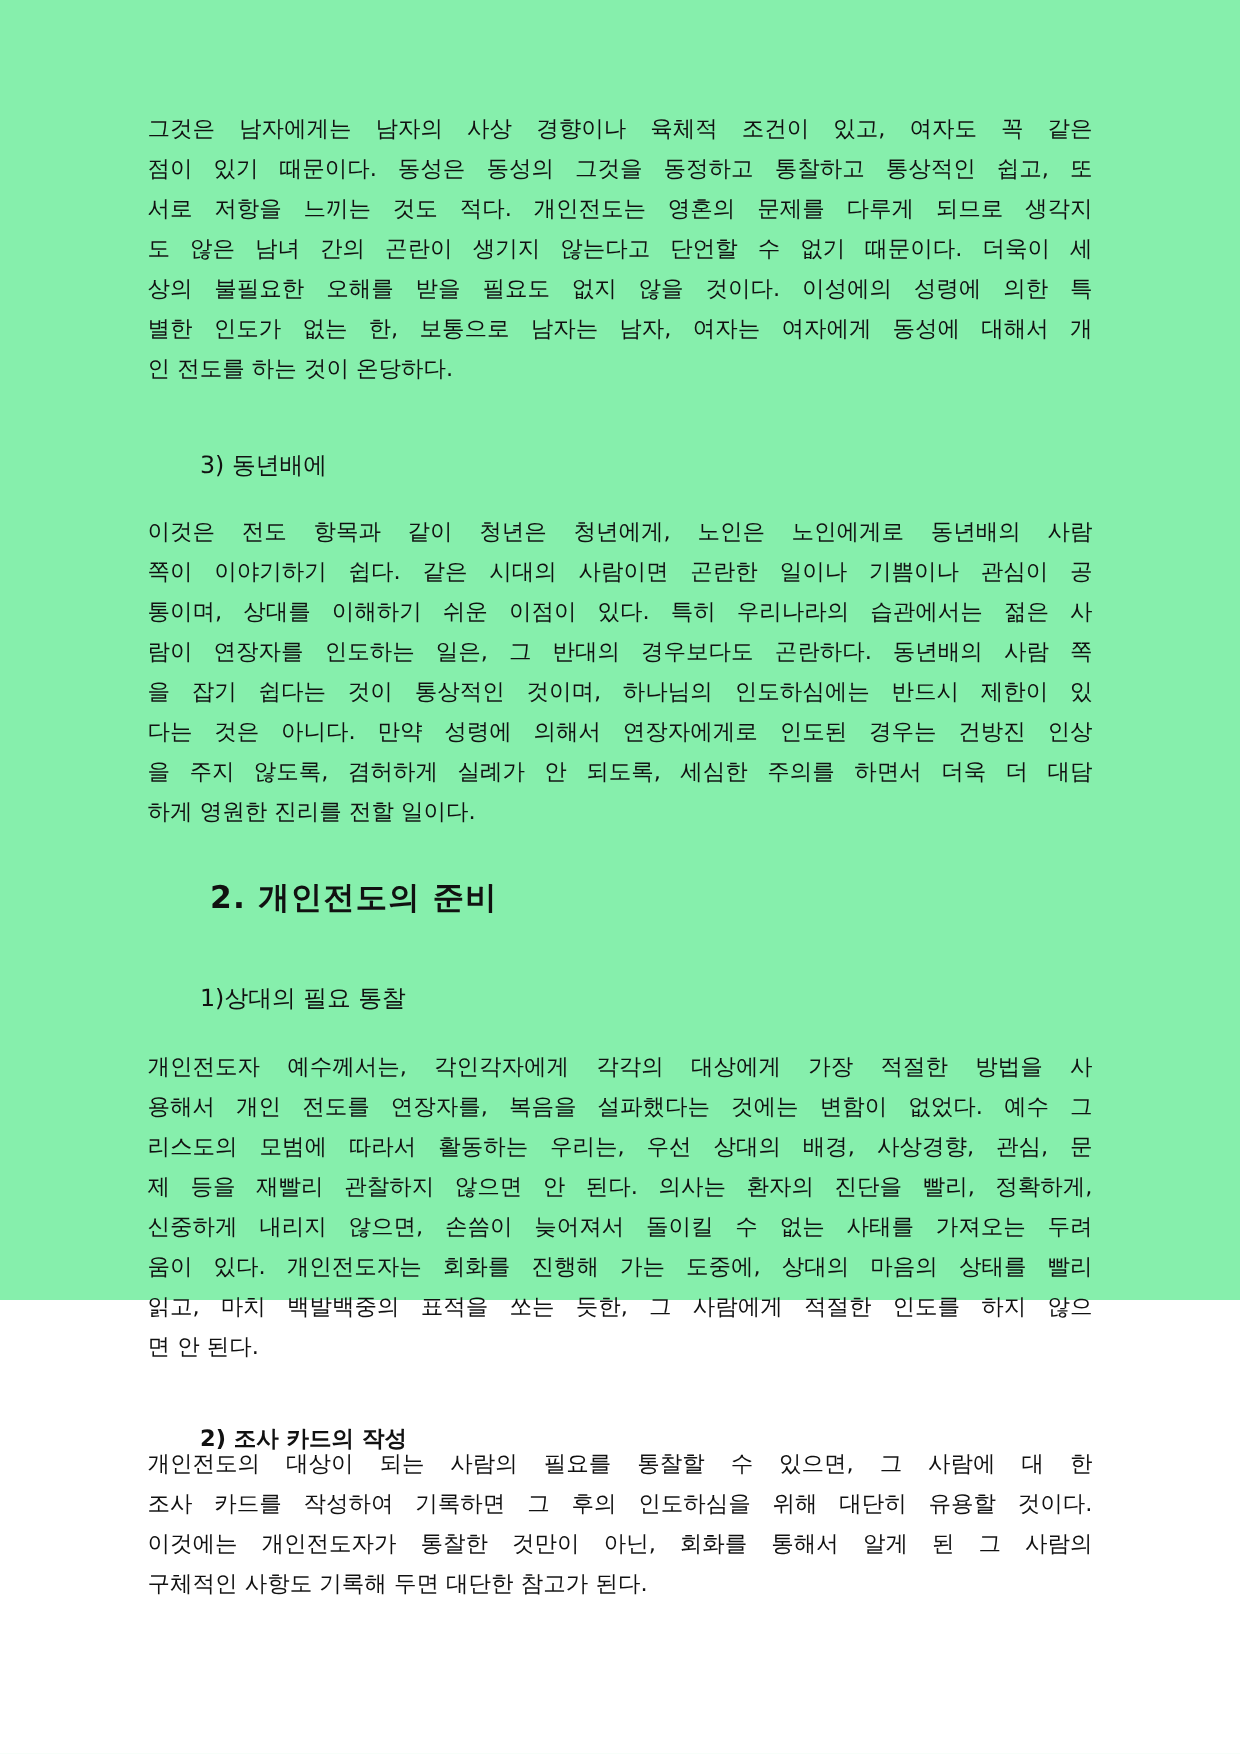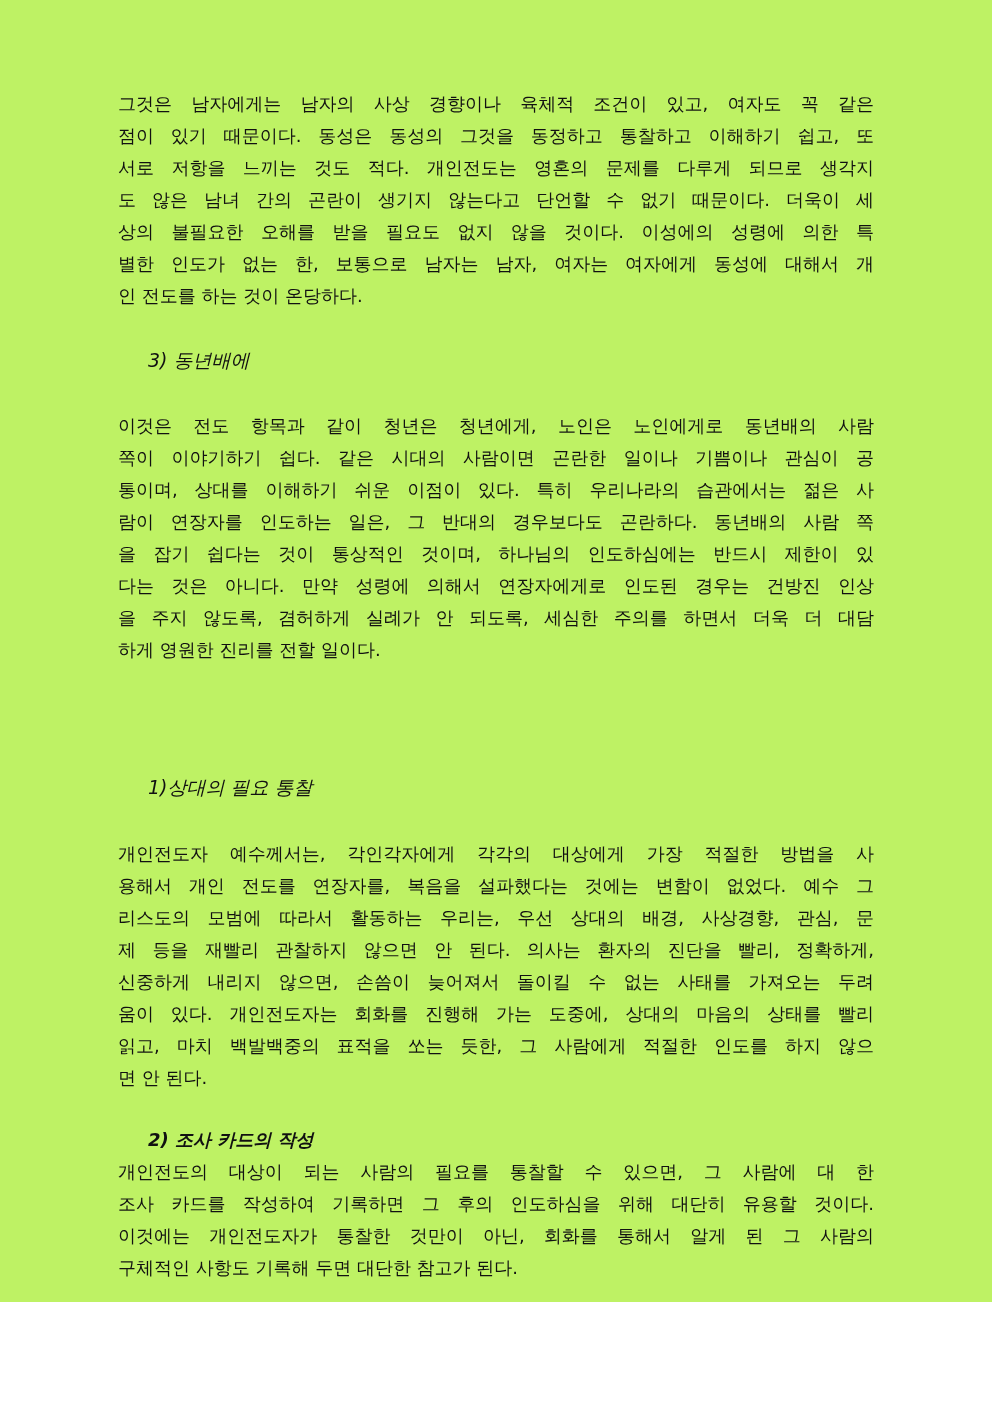--- a/index.html
+++ b/index.html
@@ -13,22 +13,22 @@
       position: relative;
       overflow: hidden;
       font-family: "DejaVu Sans", "Liberation Sans", sans-serif;
       color: #111111;
     }
     .page {
       position: absolute;
       left: 0;
       top: 0;
       width: 992px;
-      height: 1302px;
-      background: #bef264;
+      height: 1040px;
+      background: #86efac;
     }
     .line {
       position: absolute;
       left: 118px;
       width: 756px;
       height: 32px;
       font-size: 18px;
       line-height: 32px;
       white-space: nowrap;
       text-align: justify;
@@ -38,22 +38,21 @@
     .line.last {
       text-align-last: left;
     }
     .subheading {
       position: absolute;
       left: 148px;
       font-size: 19px;
       line-height: 32px;
       white-space: nowrap;
       font-weight: normal;
-      margin: 0;
-      font-style: italic;
+      margin: 12px;
     }
     .subheading.tight {
       left: 148px;
       font-weight: bold;
       font-size: 18px;
     }
     .section-heading {
       position: absolute;
       left: 168px;
       top: 700px;
@@ -76,41 +75,42 @@
       color: #222222;
     }
   </style>
 </head>
 <body>
 
 <div class="page">
 
   <div>
     <div class="line" style="top:88px"> 그것은 남자에게는 남자의 사상 경향이나 육체적 조건이 있고, 여자도 꼭 같은</div>
-    <div class="line" style="top:120px">점이 있기 때문이다. 동성은 동성의 그것을 동정하고 통찰하고 이해하기 쉽고, 또</div>
+    <div class="line" style="top:120px">점이 있기 때문이다. 동성은 동성의 그것을 동정하고 통찰하고 통상적인 쉽고, 또</div>
     <div class="line" style="top:152px">서로 저항을 느끼는 것도 적다. 개인전도는 영혼의 문제를 다루게 되므로 생각지</div>
     <div class="line" style="top:184px">도 않은 남녀 간의 곤란이 생기지 않는다고 단언할 수 없기 때문이다. 더욱이 세</div>
     <div class="line" style="top:216px">상의 불필요한 오해를 받을 필요도 없지 않을 것이다. 이성에의 성령에 의한 특</div>
     <div class="line" style="top:248px">별한 인도가 없는 한, 보통으로 남자는 남자, 여자는 여자에게 동성에 대해서 개</div>
     <div class="line last" style="top:280px">인 전도를 하는 것이 온당하다.</div>
   </div>
 
   <h3 class="subheading" style="top:344px">3) 동년배에</h3>
 
   <div>
     <div class="line" style="top:410px"> 이것은 전도 항목과 같이 청년은 청년에게, 노인은 노인에게로 동년배의 사람</div>
     <div class="line" style="top:442px">쪽이 이야기하기 쉽다. 같은 시대의 사람이면 곤란한 일이나 기쁨이나 관심이 공</div>
     <div class="line" style="top:474px">통이며, 상대를 이해하기 쉬운 이점이 있다. 특히 우리나라의 습관에서는 젊은 사</div>
     <div class="line" style="top:506px">람이 연장자를 인도하는 일은, 그 반대의 경우보다도 곤란하다. 동년배의 사람 쪽</div>
     <div class="line" style="top:538px">을 잡기 쉽다는 것이 통상적인 것이며, 하나님의 인도하심에는 반드시 제한이 있</div>
     <div class="line" style="top:570px">다는 것은 아니다. 만약 성령에 의해서 연장자에게로 인도된 경우는 건방진 인상</div>
     <div class="line" style="top:602px">을 주지 않도록, 겸허하게 실례가 안 되도록, 세심한 주의를 하면서 더욱 더 대담</div>
     <div class="line last" style="top:634px">하게 영원한 진리를 전할 일이다.</div>
   </div>
 
+  <h2 class="section-heading">2. 개인전도의 준비</h2>
 
   <h3 class="subheading" style="top:771px">1)상대의 필요 통찰</h3>
 
   <div>
     <div class="line" style="top:838px"> 개인전도자 예수께서는, 각인각자에게 각각의 대상에게 가장 적절한 방법을 사</div>
     <div class="line" style="top:870px">용해서 개인 전도를 연장자를, 복음을 설파했다는 것에는 변함이 없었다. 예수 그</div>
     <div class="line" style="top:902px">리스도의 모범에 따라서 활동하는 우리는, 우선 상대의 배경, 사상경향, 관심, 문</div>
     <div class="line" style="top:934px">제 등을 재빨리 관찰하지 않으면 안 된다. 의사는 환자의 진단을 빨리, 정확하게,</div>
     <div class="line" style="top:966px">신중하게 내리지 않으면, 손씀이 늦어져서 돌이킬 수 없는 사태를 가져오는 두려</div>
     <div class="line" style="top:998px">움이 있다. 개인전도자는 회화를 진행해 가는 도중에, 상대의 마음의 상태를 빨리</div>

